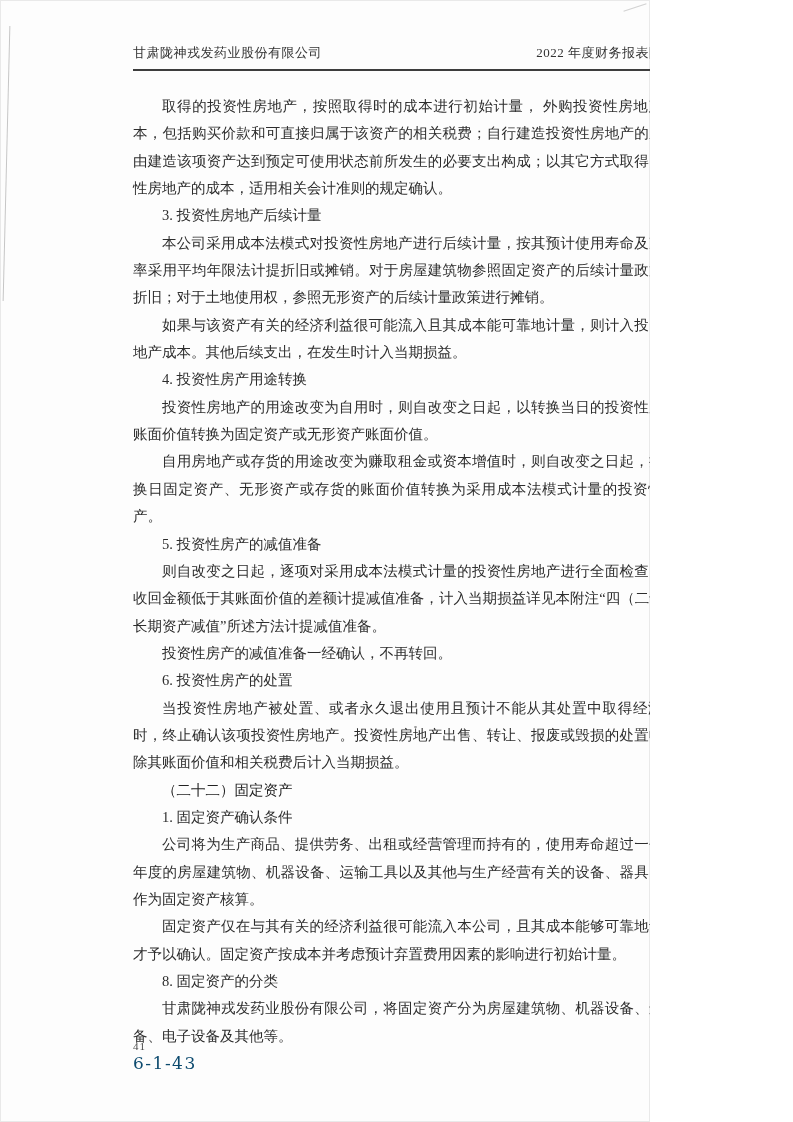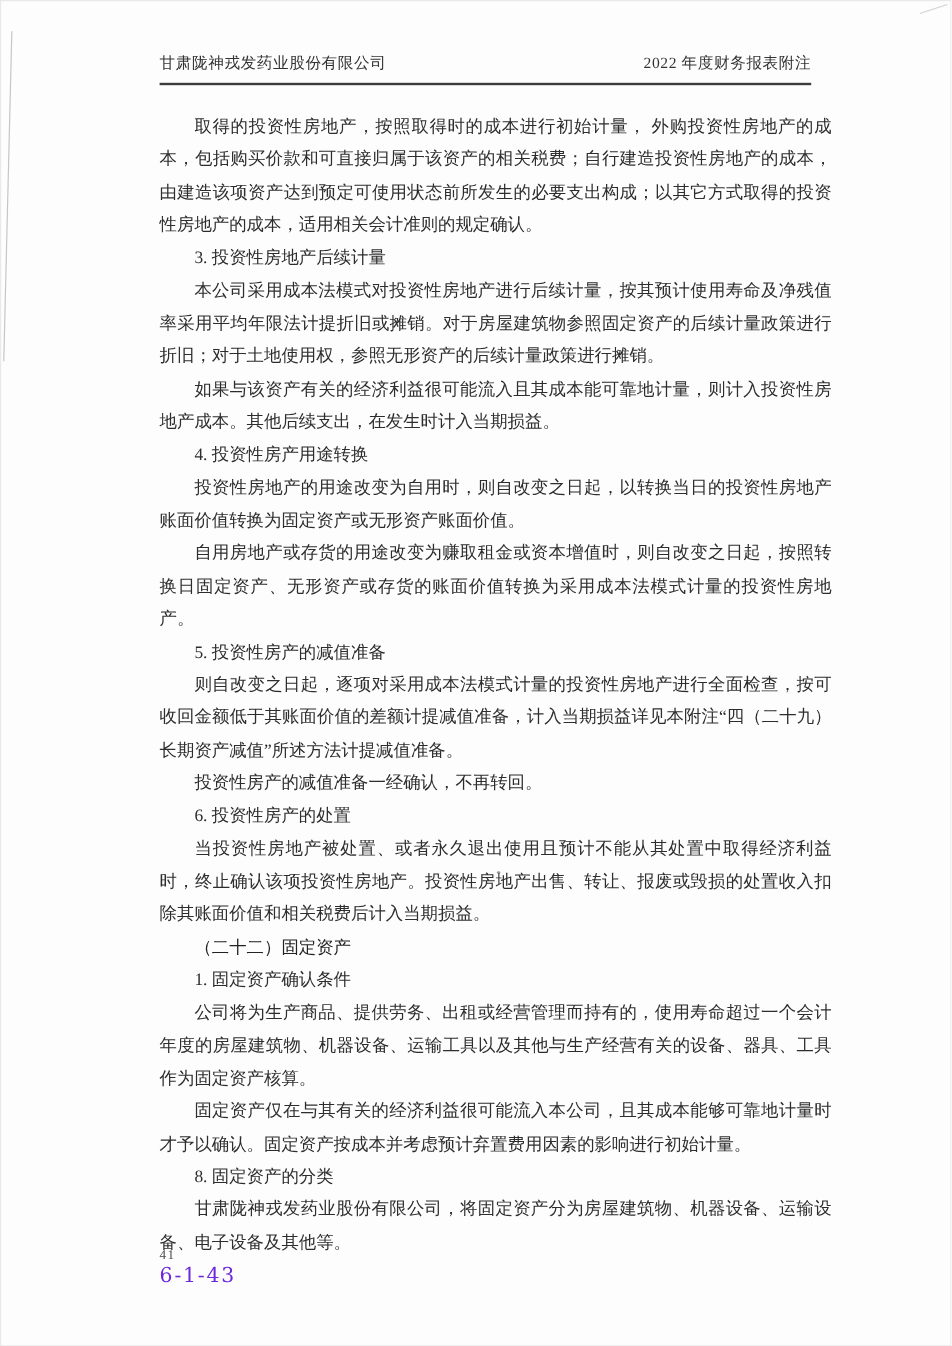--- a/index.html
+++ b/index.html
@@ -2,21 +2,21 @@
 <html><head>
 <meta charset="utf-8">
 <style>
   html, body {
     margin: 0;
     padding: 0;
     background: #ffffff;
   }
   .page {
     position: relative;
-    width: 793px;
+    width: 650px;
     height: 1122px;
     background: #fdfdfd;
     overflow: hidden;
     box-shadow: inset 0 0 0 1px #e9e9e9;
     font-family: "Liberation Serif", "DejaVu Serif", serif;
   }
   
   .edge-line {
     position: absolute;
     left: 6px;
@@ -88,21 +88,21 @@
   }
   .page-num {
     font-size: 11px;
     letter-spacing: 1px;
     color: #4a4a4a;
   }
   .doc-num {
     font-size: 17px;
     letter-spacing: 1.5px;
     margin-top: 1px;
-    color: #6d28d9;
+    color: #0c4a6e;
     font-family: "DejaVu Serif", "Liberation Serif", serif;
   }
 </style>
 </head>
 <body>
 
 <div class="page">
 
   <div class="edge-line"></div>
   <div class="corner-mark"></div>

